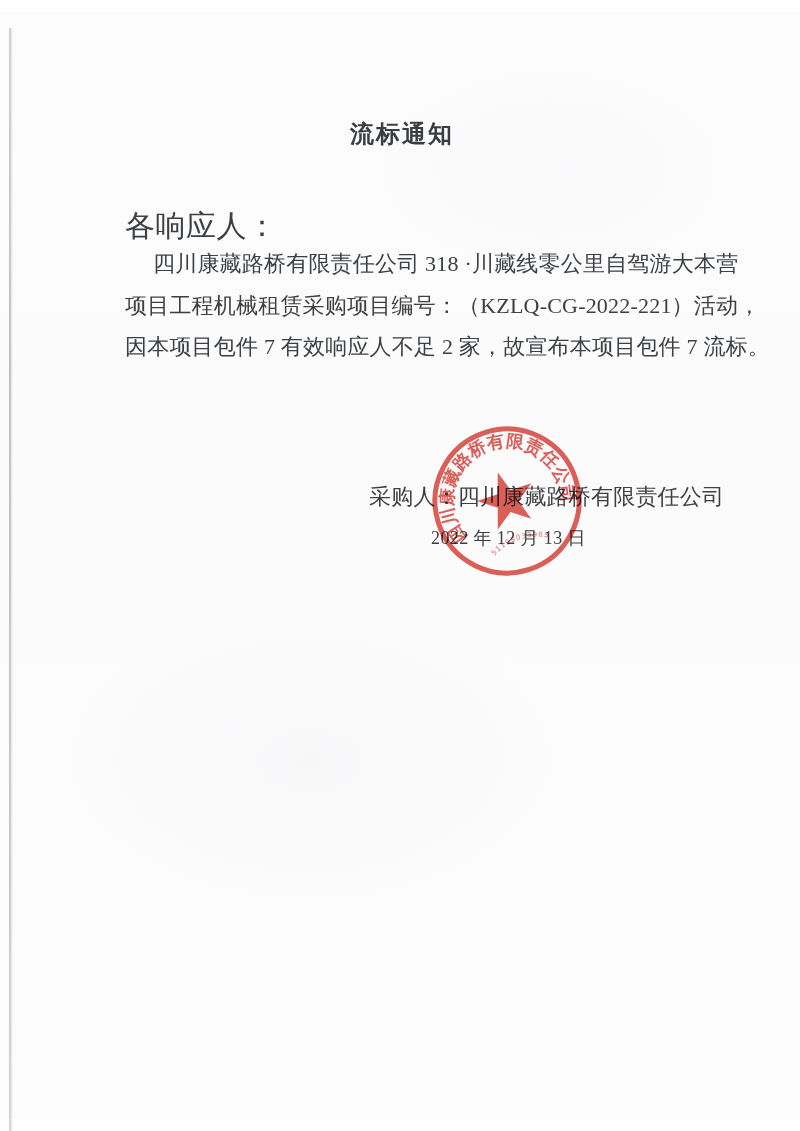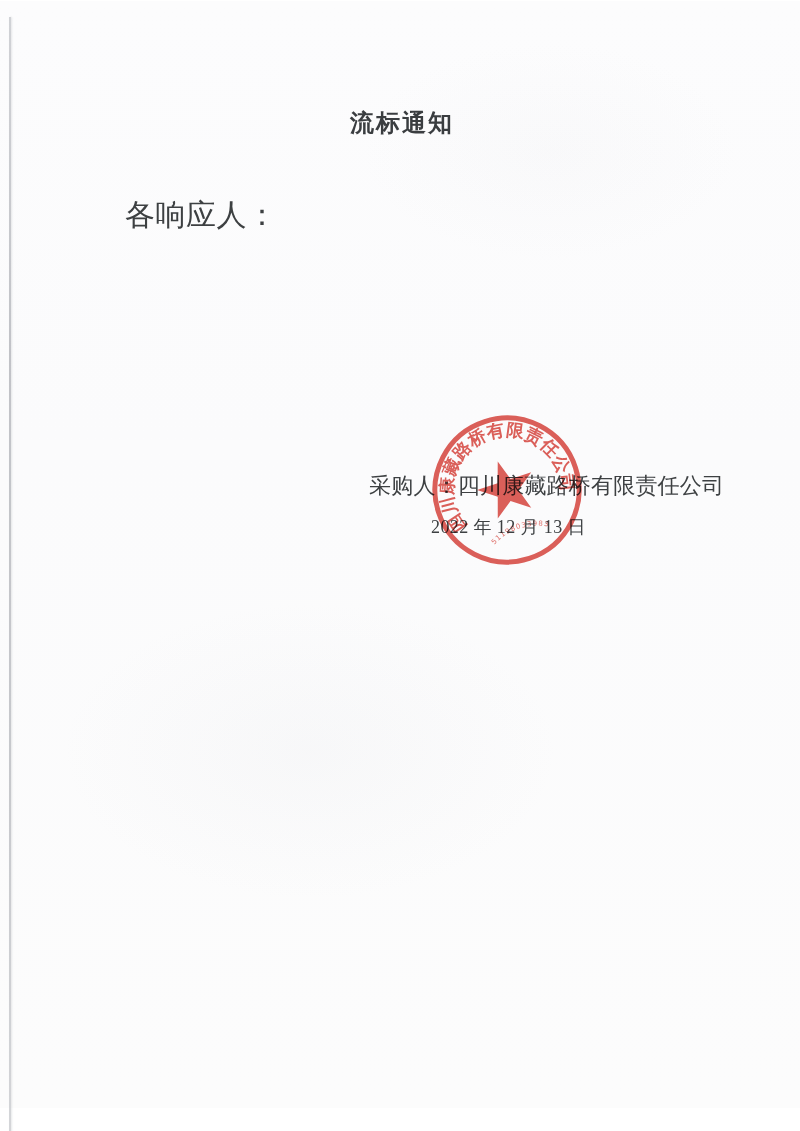--- a/index.html
+++ b/index.html
@@ -4,21 +4,21 @@
 <style>
   html,body{margin:0;padding:0;}
   body{
     background:#ffffff;
     font-family:"Liberation Serif","DejaVu Serif",serif;
     width:800px;height:1131px;
     position:relative;
     overflow:hidden;
   }
   .page{
-    position:absolute;left:0;top:1px;width:800px;height:1107px;
+    position:absolute;left:0;top:12px;width:800px;height:1107px;
     background:linear-gradient(180deg,#fcfcfd 0%,#fbfbfc 40%,#fcfcfc 100%);
     color:#3d4042;
   }
   .scan-edge{
     position:absolute;left:9px;top:16px;width:2px;height:1115px;
     background:linear-gradient(180deg,#c2c4c9 0%,#aeb0b6 30%,#b6b8bd 70%,#c6c8cc 100%);
     opacity:.75;
     box-shadow:1px 0 2px rgba(160,162,168,.35);
   }
   .doc-title{
@@ -67,20 +67,25 @@
 <div class="page">
 
   <div class="noise-a"></div>
   <div class="noise-b"></div>
   <div class="scan-edge"></div>
 
   <div class="doc-title">流标通知</div>
 
   <div class="salutation">各响应人：</div>
 
+  <div class="body-text">
+    <div class="body-line indented">四川康藏路桥有限责任公司 318 ·川藏线零公里自驾游大本营</div>
+    <div class="body-line">项目工程机械租赁采购项目编号：（KZLQ-CG-2022-221）活动，</div>
+    <div class="body-line">因本项目包件 7 有效响应人不足 2 家，故宣布本项目包件 7 流标。</div>
+  </div>
 
   <div class="sign-block">
     <div class="purchaser-line">采购人：四川康藏路桥有限责任公司</div>
     <div class="date-line">2022 年 12 月 13 日</div>
   </div>
 
   <svg class="stamp" viewBox="0 0 176 176" xmlns="http://www.w3.org/2000/svg">
     <g transform="rotate(-18 88 88)" fill="none">
       <circle cx="88" cy="88" r="72" stroke="#d9453e" stroke-width="5"></circle>
       <path id="seal-arc" d="M 39.1 110.8 A 54 54 0 1 1 136.9 110.8" fill="none" stroke="none"></path>

